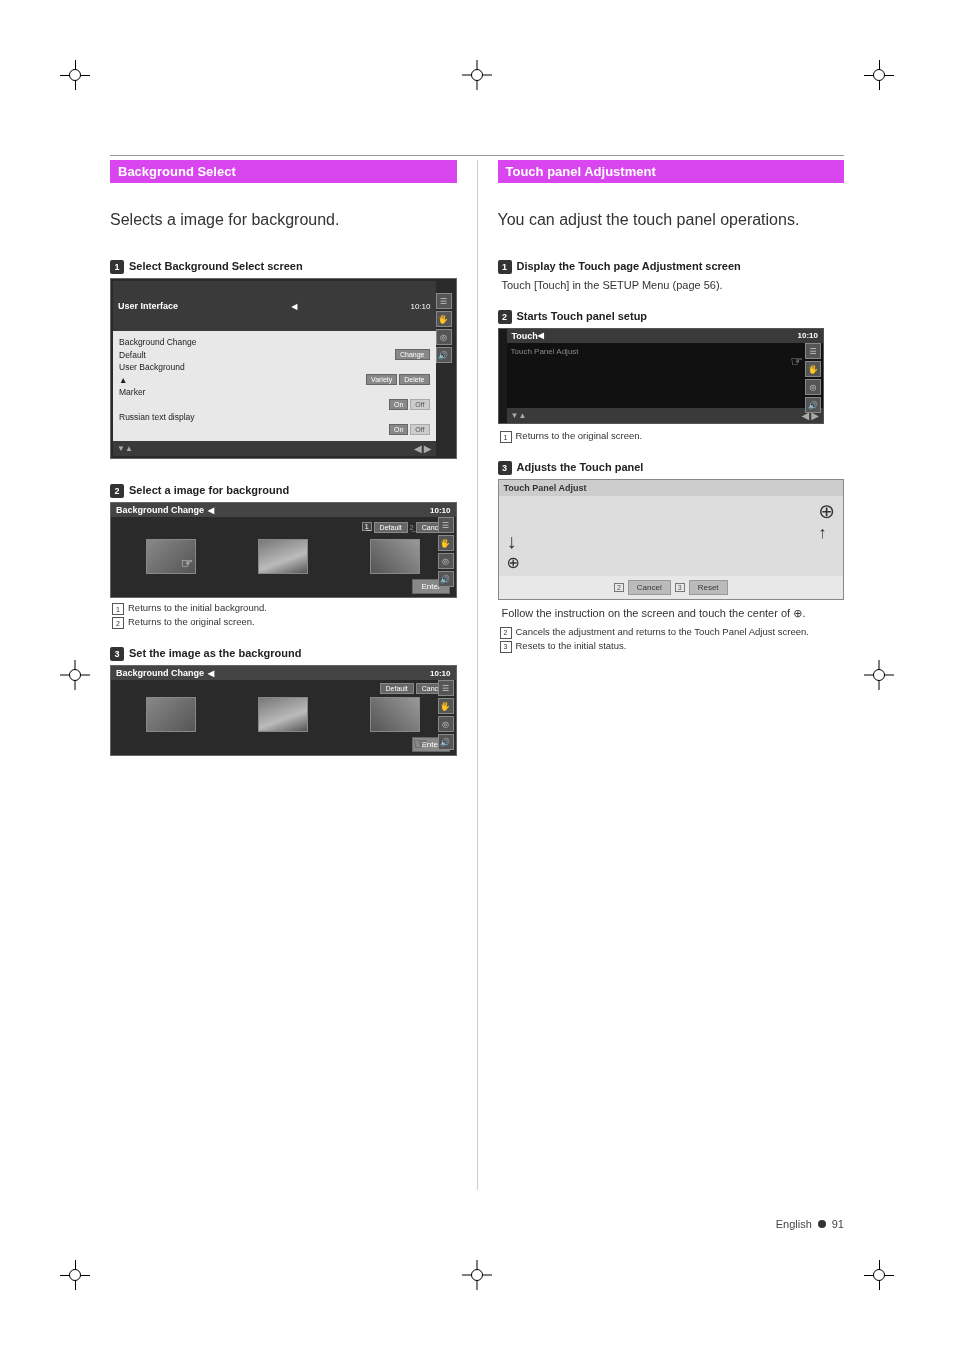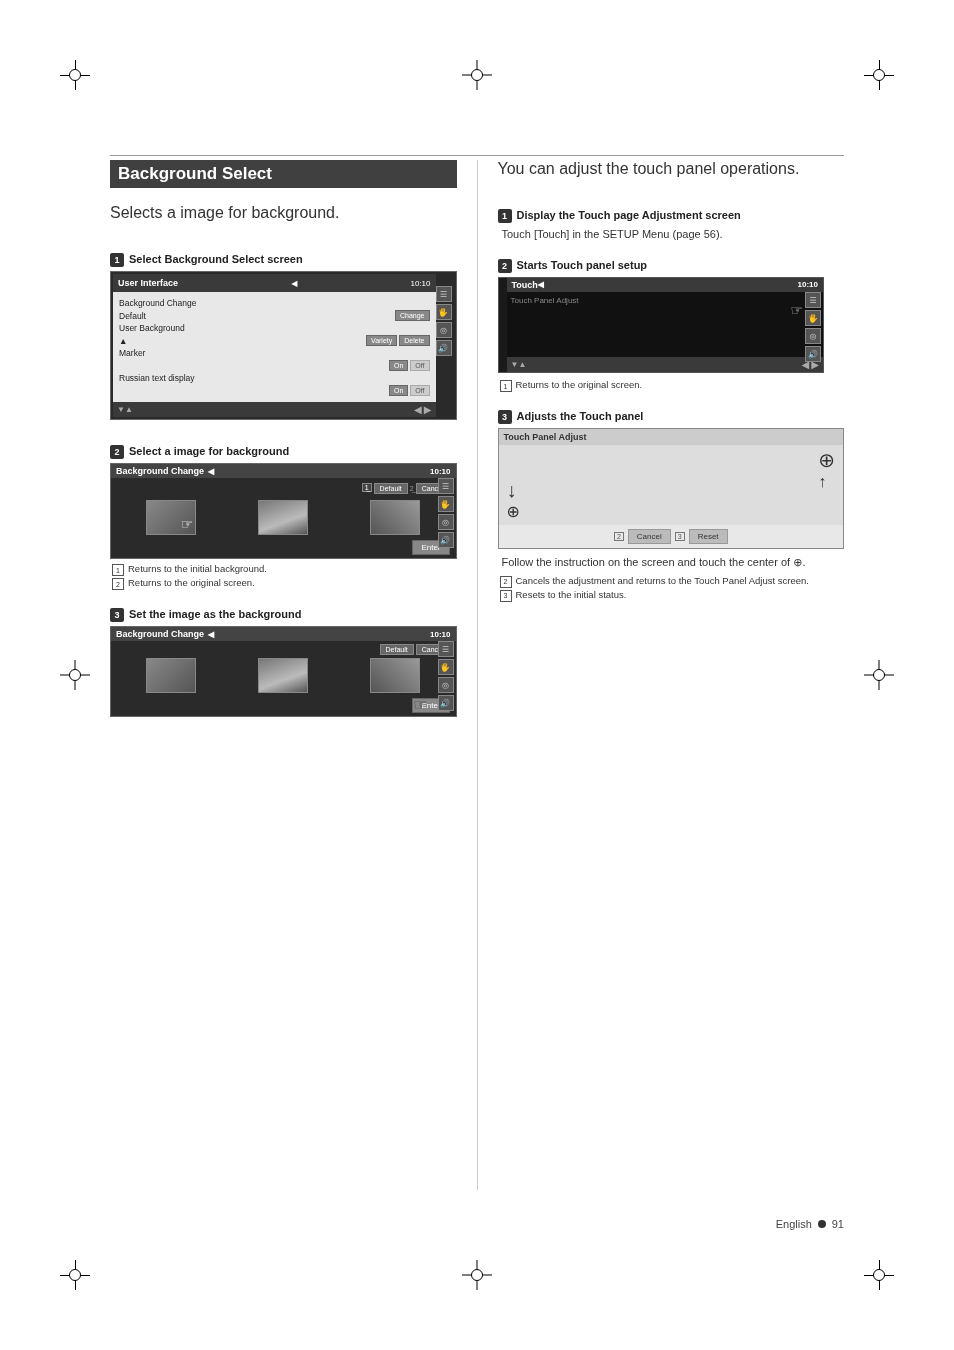--- a/index.html
+++ b/index.html
@@ -109,26 +109,26 @@
     
     .right-column {
       flex: 1;
       display: flex;
       flex-direction: column;
       gap: 8px;
     }
 
     
     .section-header {
-      background: #404040;
-      color: #fff;
-      font-size: 17px;
+      background: #d946ef;
+      color: #fff;
+      font-size: 13px;
       font-weight: bold;
       padding: 4px 8px;
-      margin-bottom: 8px;
+      margin-bottom: 20px;
     }
 
     .section-subtitle {
       font-size: 16px;
       color: #333;
       margin-bottom: 22px;
     }
 
     
     .step-label {
@@ -163,21 +163,21 @@
       background: #2a2a2a;
       border: 1px solid #666;
       margin: 4px 0 8px 0;
       position: relative;
       padding: 2px;
     }
     .screen-header-bar {
       background: #3a3a3a;
       color: #fff;
       font-size: 9px;
-      padding: 4px 5px;
+      padding: 20px 5px;
       display: flex;
       justify-content: space-between;
       align-items: center;
     }
     .screen-header-bar .title {
       font-weight: bold;
     }
     .screen-header-bar .time {
       font-size: 8px;
     }
@@ -713,20 +713,21 @@
         </div>
       </div>
     </div>
 
   </div>
 
   <div class="column-divider"></div>
 
   <div class="right-column">
 
+    <div class="section-header">Touch panel Adjustment</div>
     <div class="section-subtitle">You can adjust the touch panel operations.</div>
 
     <div class="section-block">
       <div class="step-label step-label-block">
         <div class="step-num">1</div>
         <div class="step-text">Display the Touch page Adjustment screen</div>
       </div>
       <div class="sub-note-text">Touch [Touch] in the SETUP Menu (page 56).</div>
     </div>
 

